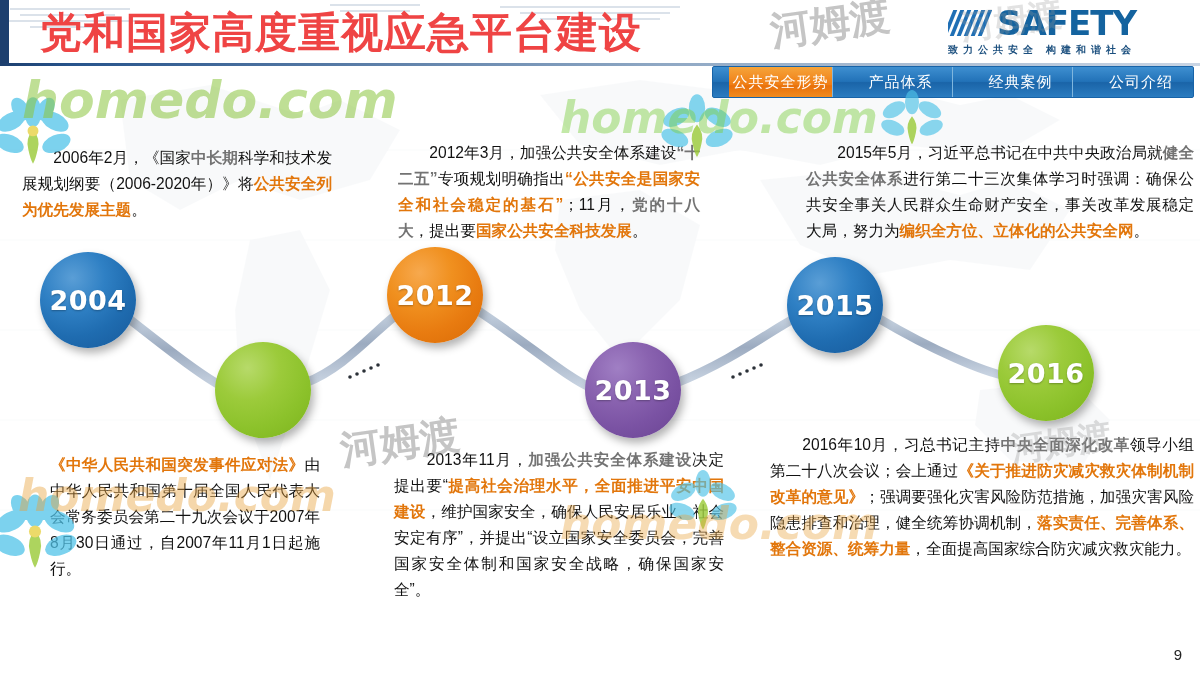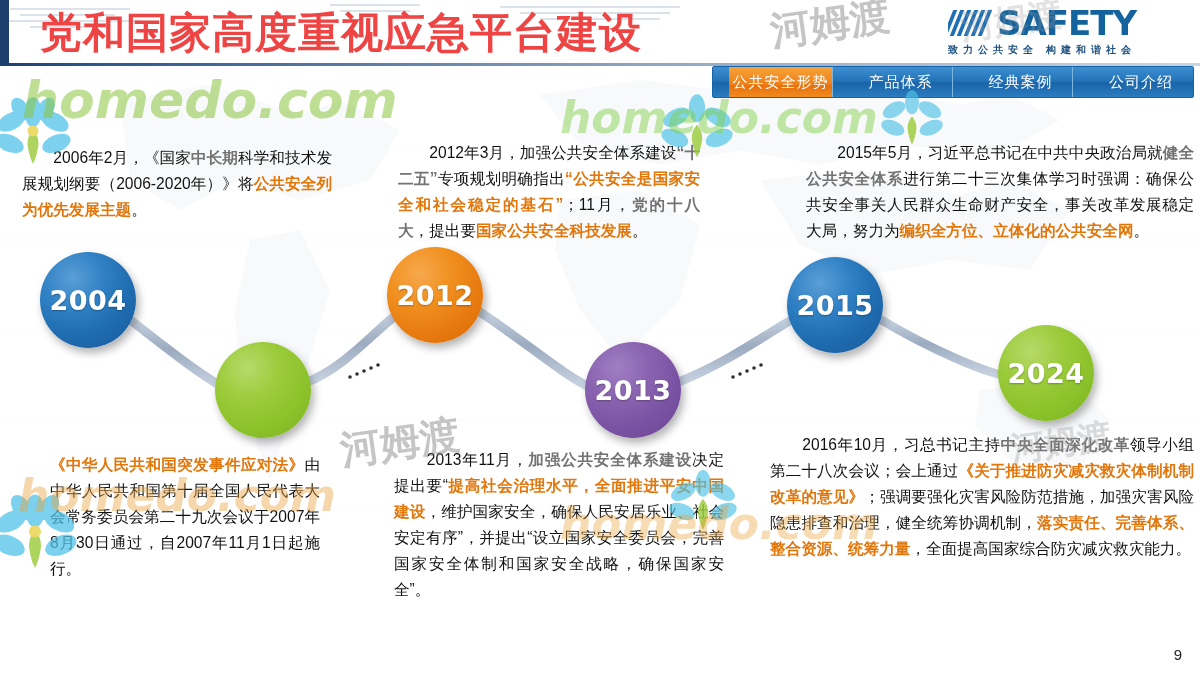--- a/index.html
+++ b/index.html
@@ -192,21 +192,21 @@
         <circle cx="754" cy="368" r="1.8"></circle>
       <circle cx="761" cy="365" r="1.8"></circle>
     </g>
   </svg>
 
   <div class="node blue" style="left:40px;top:252px;width:96px;height:96px">2004</div>
   <div class="node green plain" style="left:215px;top:342px;width:96px;height:96px"></div>
   <div class="node orange" style="left:387px;top:247px;width:96px;height:96px">2012</div>
   <div class="node purple" style="left:585px;top:342px;width:96px;height:96px">2013</div>
   <div class="node blue" style="left:787px;top:257px;width:96px;height:96px">2015</div>
-  <div class="node green" style="left:998px;top:325px;width:96px;height:96px">2024</div>
+  <div class="node green" style="left:998px;top:325px;width:96px;height:96px">2016</div>
 
   <div class="flower" style="left:-6px;top:95px;width:78px;height:78px">
     <svg viewBox="0 0 100 100">
         <g fill="#4fc3e8" opacity=".9">
       <ellipse cx="50" cy="22" rx="11" ry="19"></ellipse>
           <ellipse cx="78" cy="34" rx="19" ry="11" transform="rotate(28 78 34)"></ellipse>
       <ellipse cx="80" cy="62" rx="19" ry="11" transform="rotate(-22 80 62)"></ellipse>
           <ellipse cx="22" cy="34" rx="19" ry="11" transform="rotate(-28 22 34)"></ellipse>
       <ellipse cx="20" cy="62" rx="19" ry="11" transform="rotate(22 20 62)"></ellipse>
           <ellipse cx="34" cy="18" rx="10" ry="16" transform="rotate(-32 34 18)"></ellipse>

